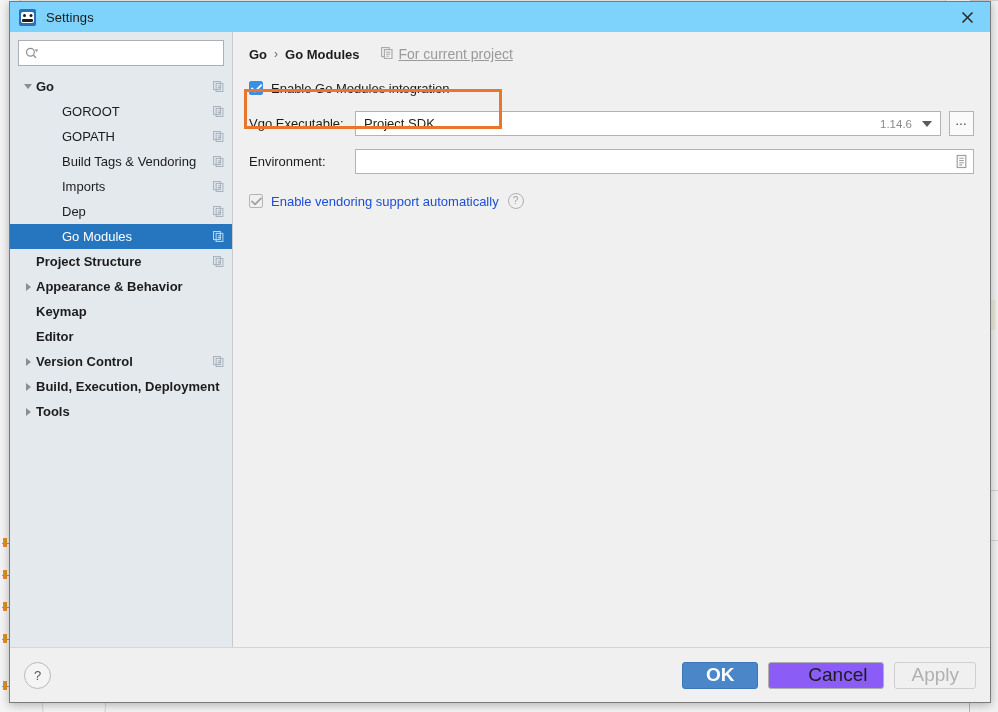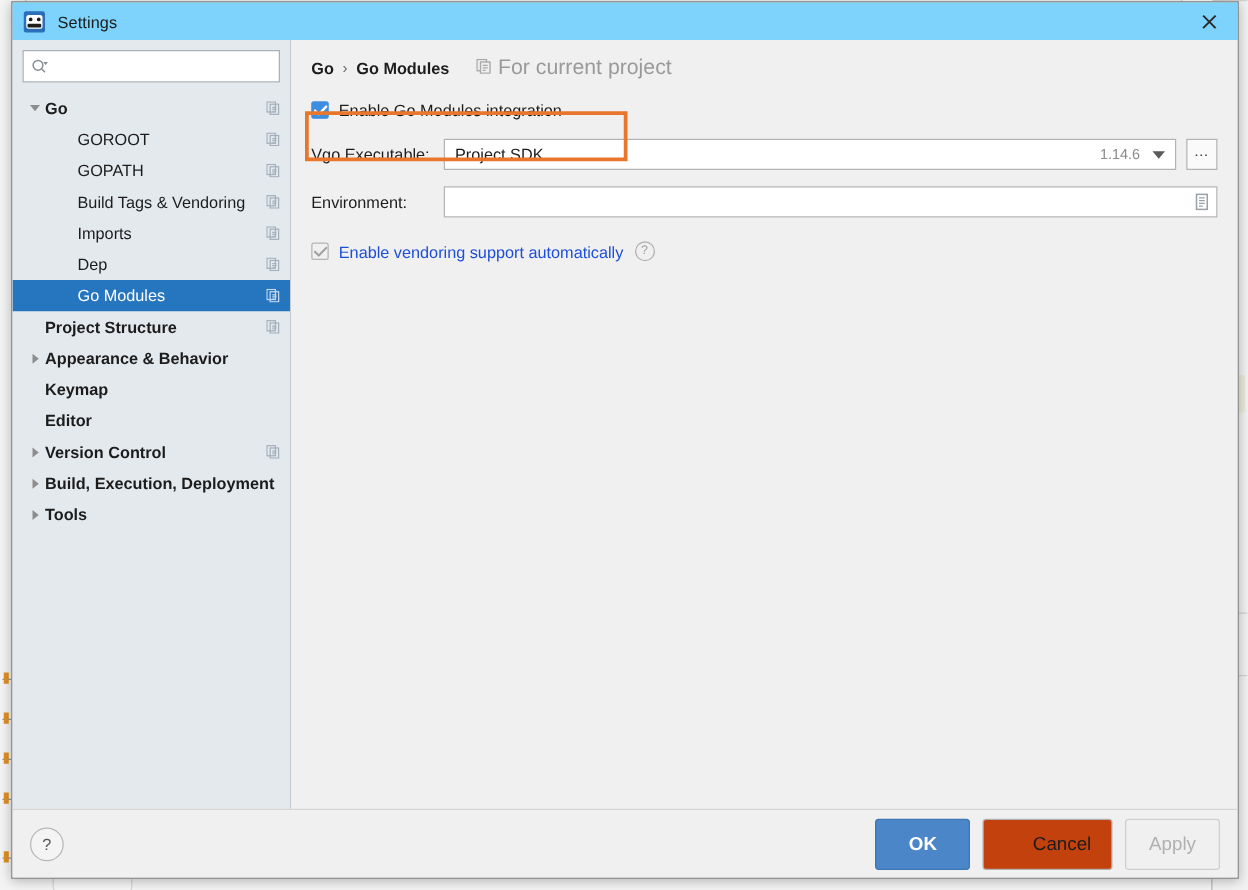--- a/index.html
+++ b/index.html
@@ -133,21 +133,21 @@
   
   .content {
     flex: 1 1 auto; background: #f0f0f0; padding: 12px 16px 0 16px;
     min-width: 0; position: relative;
   }
   .crumbs { display: flex; align-items: center; height: 20px; }
   .crumb { font-size: 13px; font-weight: bold; color: #1c1c1c; }
   .crumb-sep { font-size: 12px; color: #6b6b6b; margin: 0 7px; }
   .crumb-scope {
     margin-left: 22px; display: flex; align-items: center; gap: 5px;
-    font-size: 17px; color: #9a9a9a;
+    font-size: 14px; color: #9a9a9a; text-decoration: underline;
   }
 
   .highlight-box {
     position: absolute; left: 11px; top: 57px; width: 258px; height: 40px;
     border: 3px solid #e8762c; box-sizing: border-box; pointer-events: none;
   }
 
   .check-row { display: flex; align-items: center; height: 20px; margin-top: 14px; }
   .cb {
     width: 14px; height: 14px; flex: 0 0 14px; border-radius: 2px;
@@ -198,27 +198,27 @@
     border-top: 1px solid #d5d5d5; display: flex; align-items: center;
     padding: 0 14px; position: relative;
   }
   .help-btn {
     width: 25px; height: 25px; border: 1px solid #b8b8b8; border-radius: 50%;
     background: #f4f4f4; display: flex; align-items: center; justify-content: center;
     font-size: 13px; color: #555; cursor: default;
   }
   .footer-actions { margin-left: auto; display: flex; align-items: center; gap: 10px; }
   .btn {
-    height: 41px; min-width: 76px; padding: 0 16px; font-size: 15px;
+    height: 27px; min-width: 76px; padding: 0 16px; font-size: 19px;
     border-radius: 3px; display: flex; align-items: center; justify-content: center;
     box-sizing: border-box; cursor: default;
     font-family: "Liberation Sans", sans-serif;
   }
   .btn.primary { background: #4a86c8; border: 1px solid #3d76b4; color: #ffffff; font-weight: bold; }
-  .btn.normal { background: #c2410c; border: 1px solid #b0b0b0; color: #1c1c1c; padding-left: 39px; }
+  .btn.normal { background: #8b5cf6; border: 1px solid #b0b0b0; color: #1c1c1c; padding-left: 39px; }
   .btn.disabled { background: #f0f0f0; border: 1px solid #cfcfcf; color: #b0b0b0; }
 </style>
 </head>
 <body>
 
 <div id="root">
 
   <div class="bg-layer">
     <div class="bg-left-strip">
       <div class="bg-gutter-line" style="top:543px"></div>

